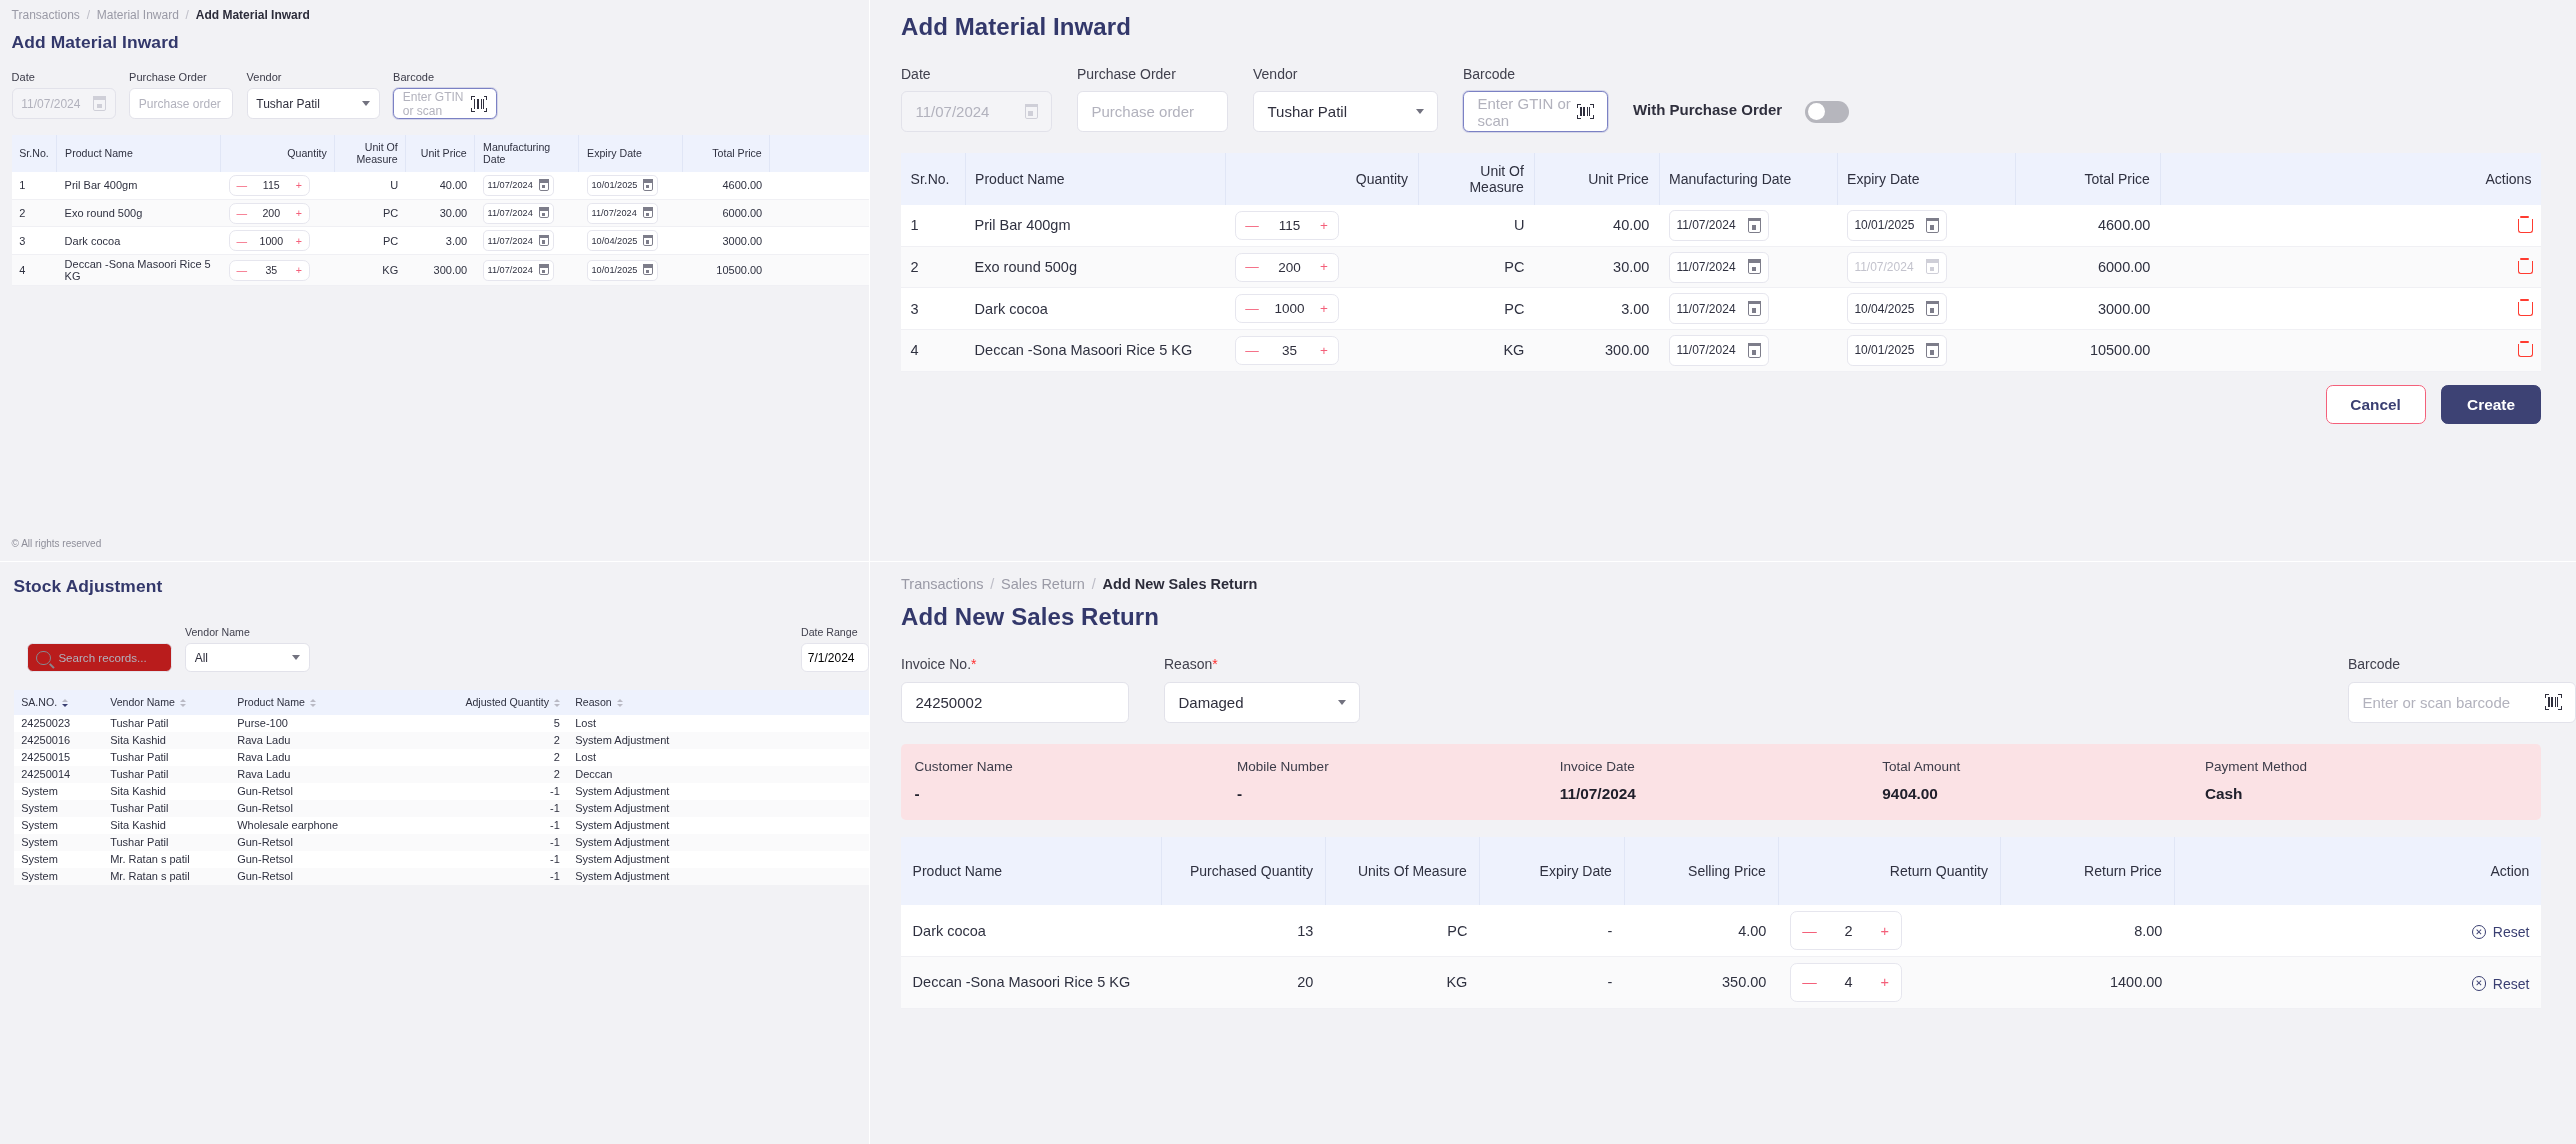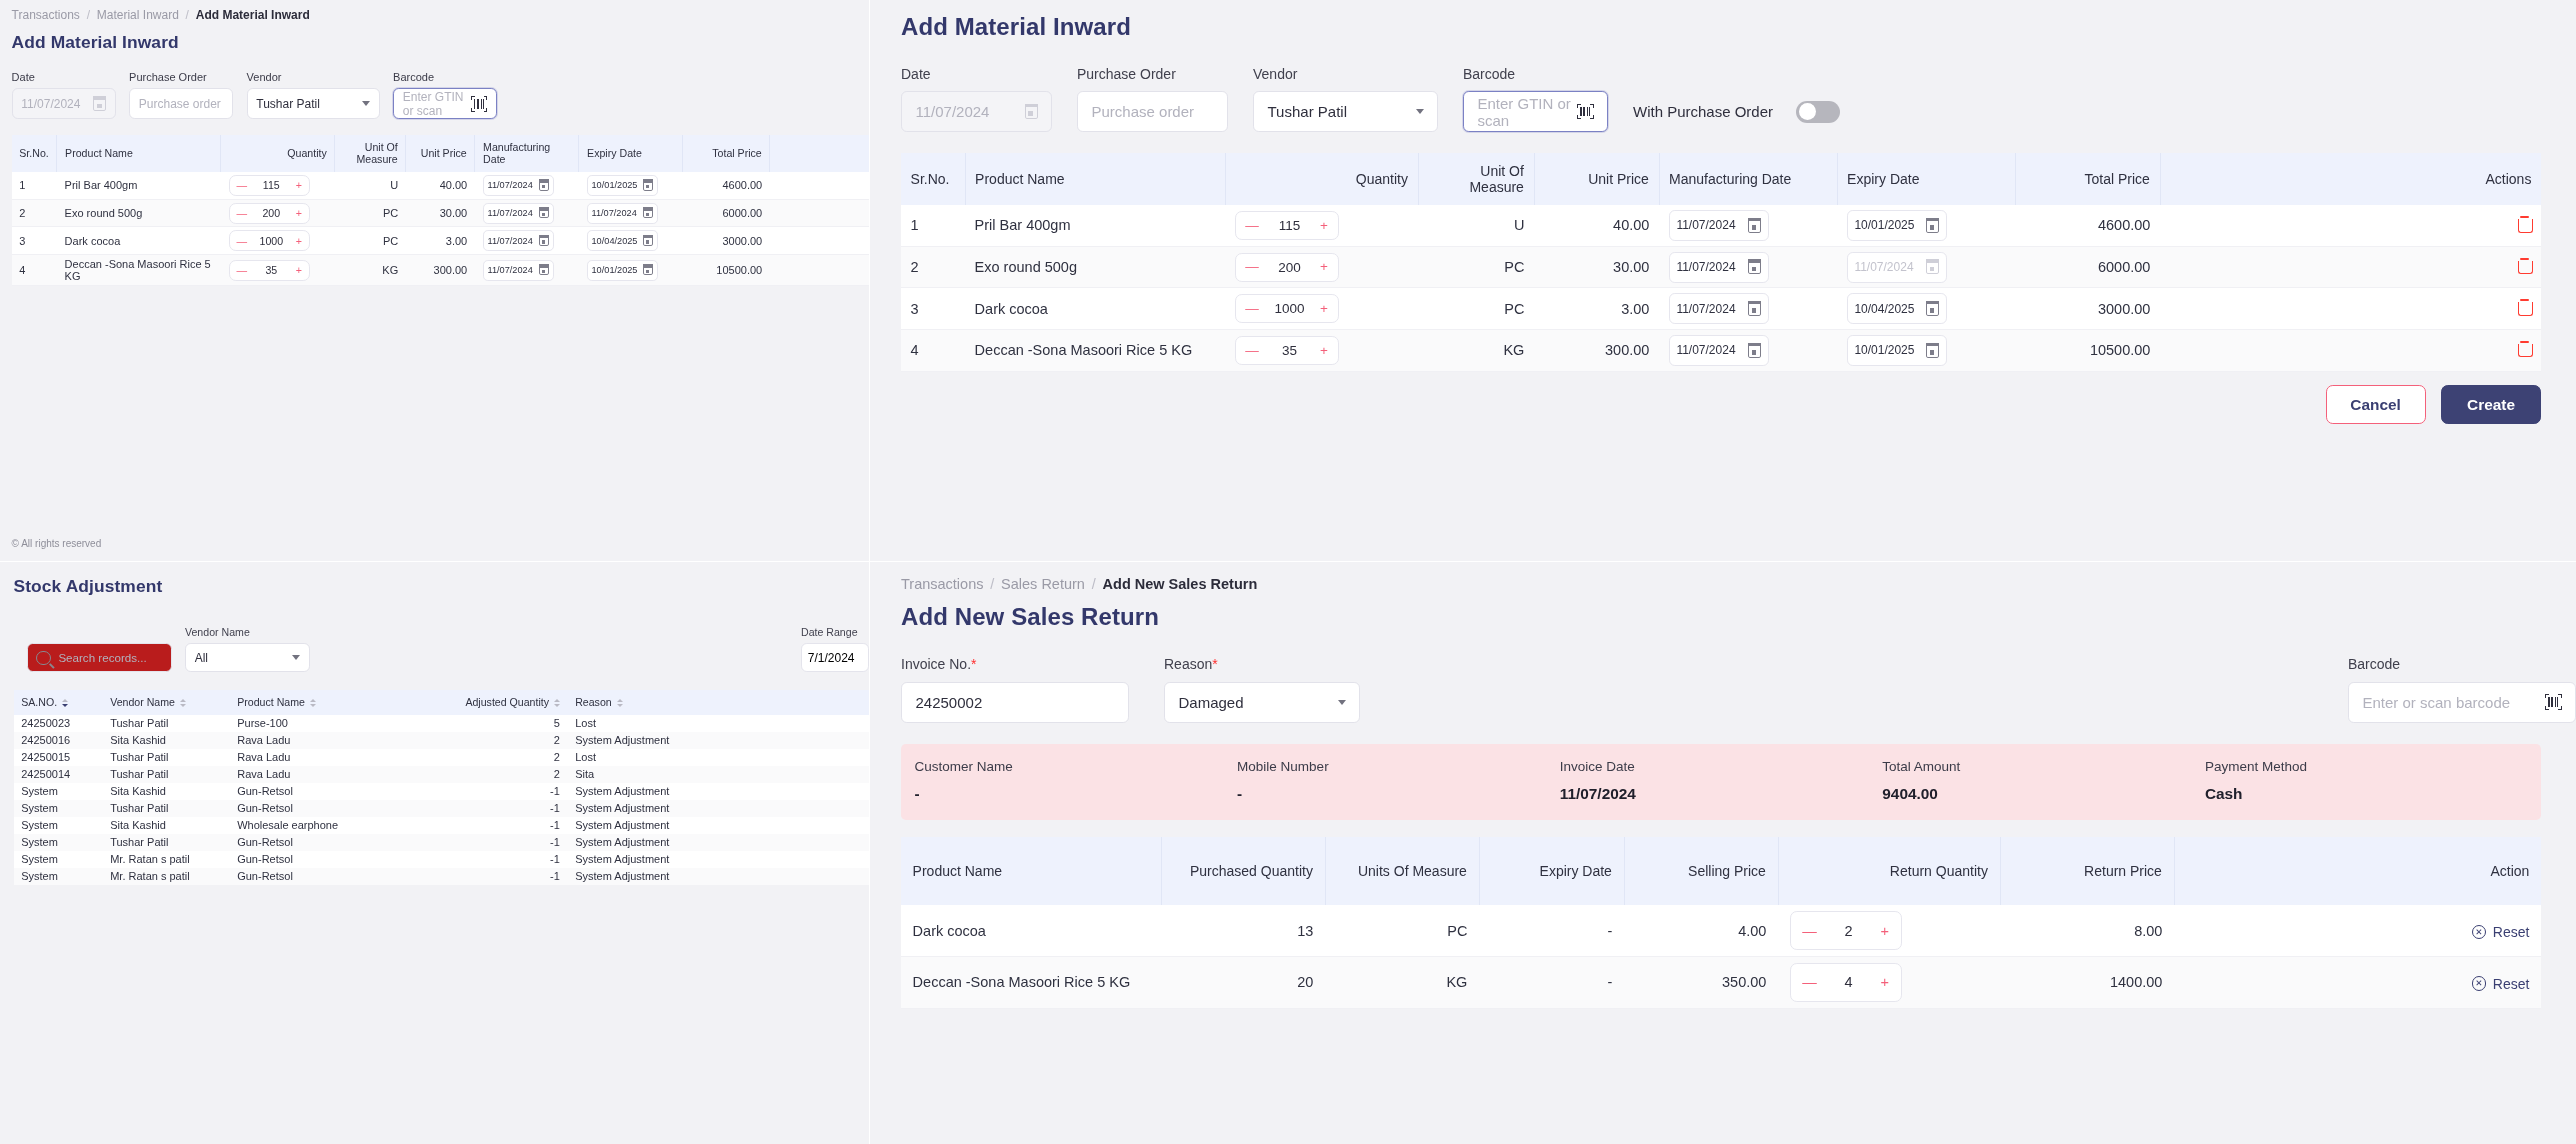--- a/index.html
+++ b/index.html
@@ -123,21 +123,21 @@
   .pA .copyright { position: absolute; left: 11.6px; bottom: 11.6px; font-size: 10px; color: #8e8e99; }
 
   
   .pB .inner { padding: 7.7px 0 0 31px; }
   .pB .page-title { font-size: 24px; margin-bottom: 25px; margin-top: 5.8px; }
   .pB .frow { display: flex; gap: 25px; align-items: flex-end; }
   .pB .field-label { font-size: 14px; margin-bottom: 8.7px; color:#40404d; }
   .pB .inp, .pB .sel { height: 41px; padding: 0 13.5px; font-size: 15px; }
   .pB .w-date { width: 151px; } .pB .w-po { width: 151px; }
   .pB .w-vendor { width: 185px; } .pB .w-bar { width: 145px; }
-  .pB .tog-wrap { display:flex; align-items:center; gap:23px; padding-bottom:9.6px; }
+  .pB .tog-wrap { display:flex; align-items:flex-start; gap:23px; padding-bottom:9.6px;font-weight:bold; }
   .pB .tog-lbl { font-size: 15px; color:#2f2f3d; }
   .pB .tablewrap { margin-top: 21px; width: 1640px; background:#fff; border-radius:3.9px;}
   .pB table { font-size: 14.5px; }
   .pB thead th { height: 52px; padding: 5.8px 9.6px; font-size: 14px; border-right: 1px solid #e0e6f6; }
   .pB thead th:last-child { border-right: 0; }
   .pB tbody td { height: 39px; padding: 4.8px 9.6px; font-size: 14.5px; border-bottom: 1px solid #f0f0f4; }
   .pB .stepper { width: 104px; height: 29px; padding: 0 9.6px; font-size: 13.5px; }
   .pB .dateinp { width: 100px; height: 31px; border:1px solid #e6e6ee; border-radius:5.8px; display:flex; align-items:center; justify-content:space-between; padding:0 6.8px; font-size:12px; background:#fff;}
   .pB .dateinp.dis { color:#c3c3cd; }
   .pB .btnrow { display:flex; justify-content:flex-end; gap:15.4px; width:1640px; margin-top:13.5px; }
@@ -628,21 +628,21 @@
               <td class="ta-l">Tushar Patil</td>
               <td class="ta-l">Rava Ladu</td>
               <td class="ta-r">2</td>
               <td class="ta-l">Lost</td>
             </tr>
           <tr class="alt">
               <td class="ta-l">24250014</td>
               <td class="ta-l">Tushar Patil</td>
               <td class="ta-l">Rava Ladu</td>
               <td class="ta-r">2</td>
-              <td class="ta-l">Sita</td>
+              <td class="ta-l">Deccan</td>
             </tr>
           <tr>
               <td class="ta-l">System</td>
               <td class="ta-l">Sita Kashid</td>
               <td class="ta-l">Gun-Retsol</td>
               <td class="ta-r">-1</td>
               <td class="ta-l">System Adjustment</td>
             </tr>
           <tr class="alt">
               <td class="ta-l">System</td>

